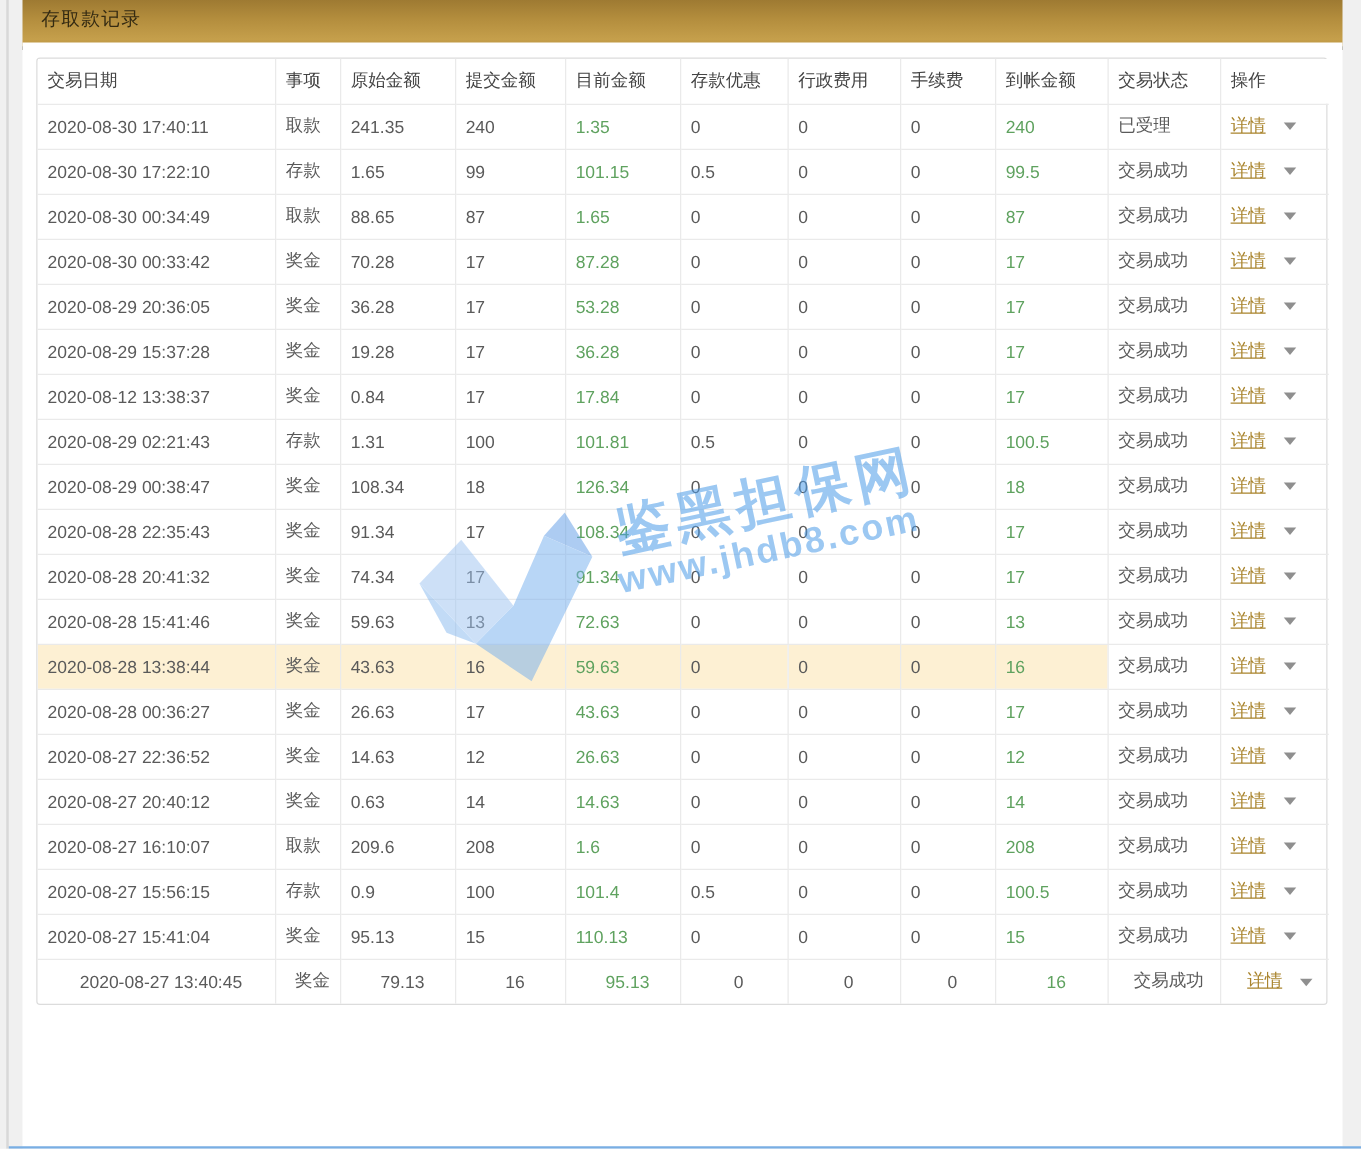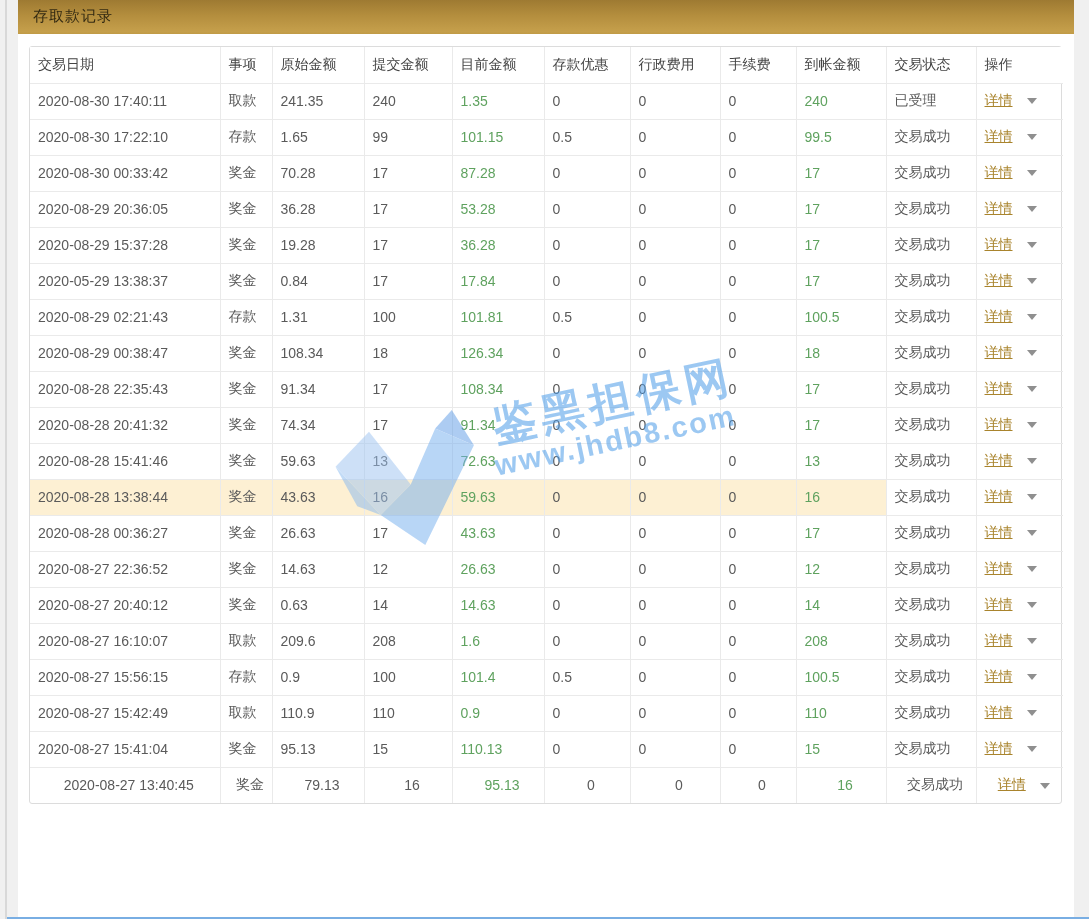--- a/index.html
+++ b/index.html
@@ -133,20 +133,33 @@
             <td>99</td>
             <td class="green">101.15</td>
             <td>0.5</td>
             <td>0</td>
             <td>0</td>
             <td class="green">99.5</td>
             <td>交易成功</td>
             <td><a class="detail-link">详情</a><span class="caret"></span></td>
           </tr>
           <tr>
+            <td>2020-08-30 00:34:49</td>
+            <td>取款</td>
+            <td>88.65</td>
+            <td>87</td>
+            <td class="green">1.65</td>
+            <td>0</td>
+            <td>0</td>
+            <td>0</td>
+            <td class="green">87</td>
+            <td>交易成功</td>
+            <td><a class="detail-link">详情</a><span class="caret"></span></td>
+          </tr>
+          <tr>
             <td>2020-08-30 00:33:42</td>
             <td>奖金</td>
             <td>70.28</td>
             <td>17</td>
             <td class="green">87.28</td>
             <td>0</td>
             <td>0</td>
             <td>0</td>
             <td class="green">17</td>
             <td>交易成功</td>
@@ -172,21 +185,21 @@
             <td>17</td>
             <td class="green">36.28</td>
             <td>0</td>
             <td>0</td>
             <td>0</td>
             <td class="green">17</td>
             <td>交易成功</td>
             <td><a class="detail-link">详情</a><span class="caret"></span></td>
           </tr>
           <tr>
-            <td>2020-05-29 13:38:37</td>
+            <td>2020-08-12 13:38:37</td>
             <td>奖金</td>
             <td>0.84</td>
             <td>17</td>
             <td class="green">17.84</td>
             <td>0</td>
             <td>0</td>
             <td>0</td>
             <td class="green">17</td>
             <td>交易成功</td>
             <td><a class="detail-link">详情</a><span class="caret"></span></td>
@@ -324,33 +337,20 @@
           <tr>
             <td>2020-08-27 15:56:15</td>
             <td>存款</td>
             <td>0.9</td>
             <td>100</td>
             <td class="green">101.4</td>
             <td>0.5</td>
             <td>0</td>
             <td>0</td>
             <td class="green">100.5</td>
-            <td>交易成功</td>
-            <td><a class="detail-link">详情</a><span class="caret"></span></td>
-          </tr>
-          <tr>
-            <td>2020-08-27 15:42:49</td>
-            <td>取款</td>
-            <td>110.9</td>
-            <td>110</td>
-            <td class="green">0.9</td>
-            <td>0</td>
-            <td>0</td>
-            <td>0</td>
-            <td class="green">110</td>
             <td>交易成功</td>
             <td><a class="detail-link">详情</a><span class="caret"></span></td>
           </tr>
           <tr>
             <td>2020-08-27 15:41:04</td>
             <td>奖金</td>
             <td>95.13</td>
             <td>15</td>
             <td class="green">110.13</td>
             <td>0</td>

